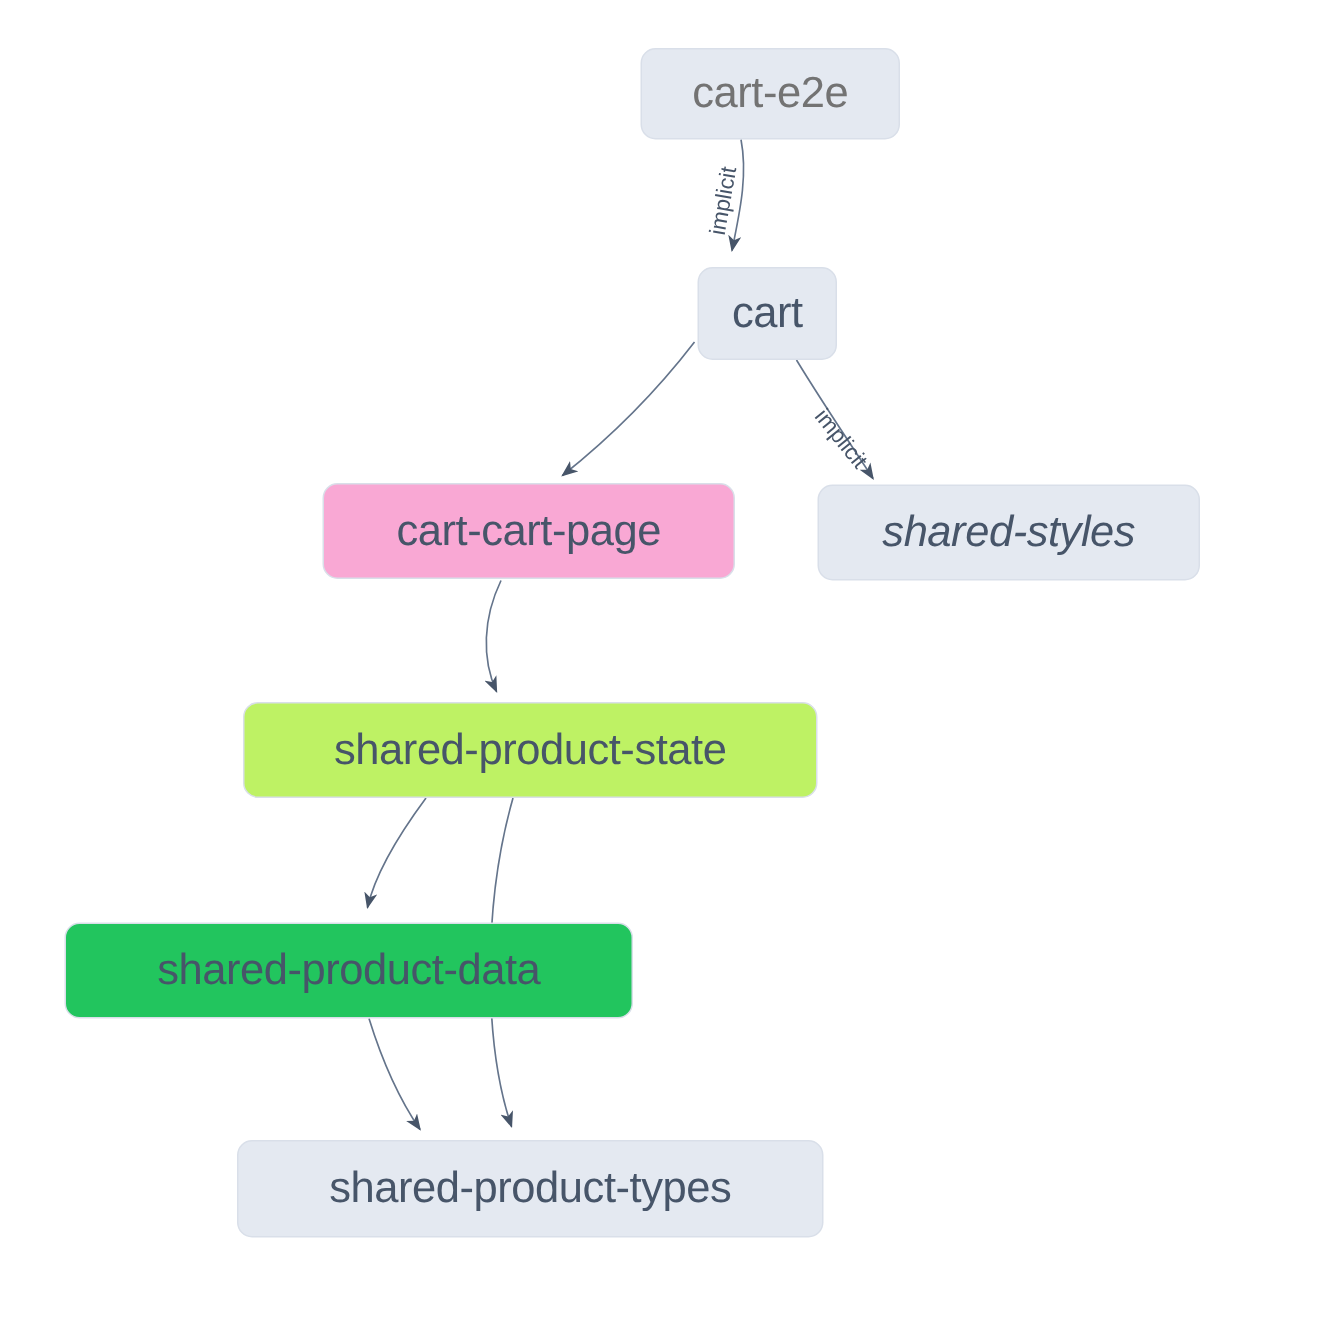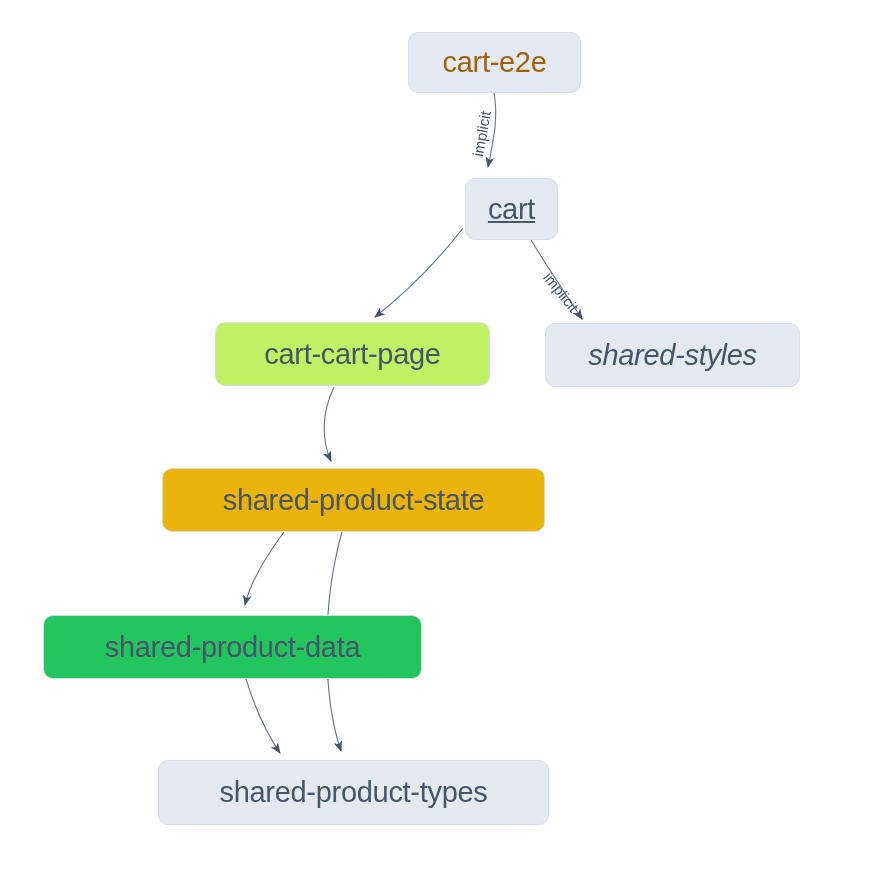--- a/index.html
+++ b/index.html
@@ -59,33 +59,33 @@
         <path class="edge-path" d="M463,228 C433,267 404,294 375,317" stroke="#64748b" marker-end="url(#arrowhead)"></path>
         <path class="edge-path" d="M531,240 C548,268 567,296 582,319" stroke="#64748b" marker-end="url(#arrowhead)"></path>
         <text class="edge-label" transform="translate(560,293) rotate(51)" text-anchor="middle" dominant-baseline="middle" fill="#475569">implicit</text>
         <path class="edge-path" d="M334,387 C322,412 321,439 331,461" stroke="#64748b" marker-end="url(#arrowhead)"></path>
         <path class="edge-path" d="M284,532 C264,559 250,583 245,605" stroke="#64748b" marker-end="url(#arrowhead)"></path>
         <path class="edge-path" d="M342,532 C321,606 323,698 341,751" stroke="#64748b" marker-end="url(#arrowhead)"></path>
         <path class="edge-path" d="M246,679 C255,708 267,734 280,753" stroke="#64748b" marker-end="url(#arrowhead)"></path>
       </g>
   </svg>
   <div>
-      <div class="node" style="left: 408px; top: 32px; width: 173px; height: 61px; background: rgb(228, 233, 241); border: 1px solid rgb(217, 223, 233); color: #a16207;">
+      <div class="node" style="left: 427px; top: 32px; width: 173px; height: 61px; background: rgb(228, 233, 241); border: 1px solid rgb(217, 223, 233); color: #737373;">
         <span>cart-e2e</span>
       </div>
-      <div class="node" style="left: 465px; top: 178px; width: 93px; height: 62px; background: rgb(228, 233, 241); border: 1px solid rgb(217, 223, 233); color: rgb(71, 85, 105); text-decoration: underline;">
+      <div class="node" style="left: 465px; top: 178px; width: 93px; height: 62px; background: rgb(228, 233, 241); border: 1px solid rgb(217, 223, 233); color: rgb(71, 85, 105);">
         <span>cart</span>
       </div>
-      <div class="node" style="left: 215px; top: 322px; width: 275px; height: 64px; background: #bef264; border: 1px solid rgb(217, 223, 233); color: rgb(71, 85, 105);">
+      <div class="node" style="left: 215px; top: 322px; width: 275px; height: 64px; background: #f9a8d4; border: 1px solid rgb(217, 223, 233); color: rgb(71, 85, 105);">
         <span>cart-cart-page</span>
       </div>
       <div class="node" style="left: 545px; top: 323px; width: 255px; height: 64px; background: rgb(228, 233, 241); border: 1px solid rgb(217, 223, 233); color: rgb(71, 85, 105); font-style: italic;">
         <span>shared-styles</span>
       </div>
-      <div class="node" style="left: 162px; top: 468px; width: 383px; height: 64px; background: #eab308; border: 1px solid rgb(217, 223, 233); color: rgb(71, 85, 105);">
+      <div class="node" style="left: 162px; top: 468px; width: 383px; height: 64px; background: #bef264; border: 1px solid rgb(217, 223, 233); color: rgb(71, 85, 105);">
         <span>shared-product-state</span>
       </div>
       <div class="node" style="left: 43px; top: 615px; width: 379px; height: 64px; background: #22c55e; border: 1px solid rgb(217, 223, 233); color: rgb(71, 85, 105);">
         <span>shared-product-data</span>
       </div>
       <div class="node" style="left: 158px; top: 760px; width: 391px; height: 65px; background: rgb(228, 233, 241); border: 1px solid rgb(217, 223, 233); color: rgb(71, 85, 105); text-align: center;">
         <span>shared-product-types</span>
       </div>
     </div>
 </div>

